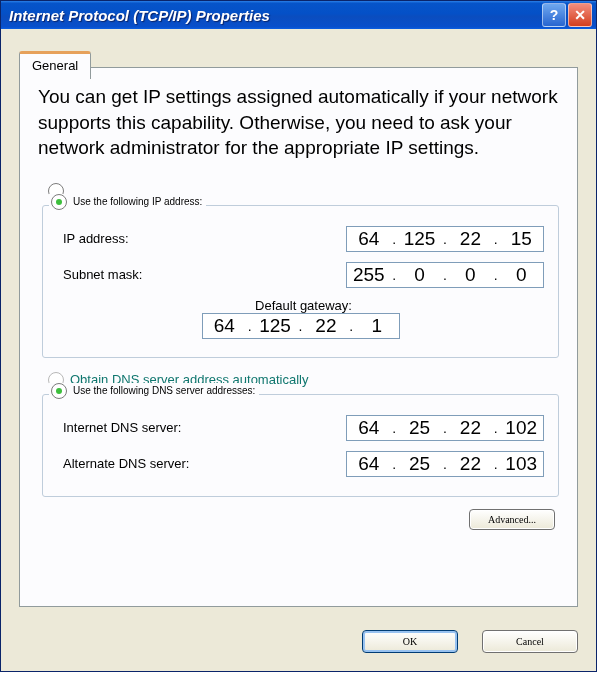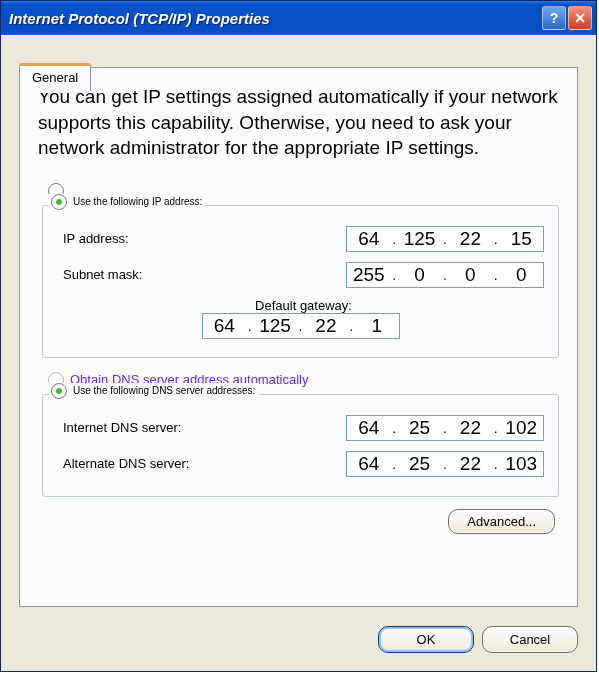--- a/index.html
+++ b/index.html
@@ -14,21 +14,21 @@
   }
   .window {
     border: 1px solid #0A246A;
     width: 597px;
     height: 672px;
     background: #ECE9D8;
     box-sizing: border-box;
     position: relative;
   }
   .titlebar {
-    height: 34px;
+    height: 28px;
     background: linear-gradient(to bottom, #2a80e8 0%, #0654c9 8%, #0450c7 45%, #0a4dbf 55%, #084fcb 92%, #0b5fe2 100%);
     display: flex;
     align-items: center;
     justify-content: space-between;
     padding: 0 4px 0 8px;
     color: #fff;
   }
   .titlebar-title {
     font-weight: bold;
     font-size: 15px;
@@ -62,21 +62,21 @@
     position: absolute;
     left: 14px; right: 14px; top: 28px; bottom: 60px;
     border: 1px solid #919B9C;
     background: #FCFCFE;
     padding: 16px 18px 16px 18px;
     box-sizing: border-box;
   }
   .tab-header {
     position: absolute;
     left: 14px;
-    top: 24px;
+    top: 12px;
     z-index: 2;
     display: flex;
   }
   .tab {
     background: #FCFCFE;
     border: 1px solid #919B9C;
     border-bottom: none;
     border-top: 3px solid #E6A15B;
     border-top-left-radius: 3px;
     border-top-right-radius: 3px;
@@ -113,21 +113,21 @@
     justify-content:center;
     flex-shrink: 0;
   }
   .radio-circle.selected::after{
     content:"";
     width:6px; height:6px;
     border-radius:50%;
     background:#3dbf3d;
   }
   .radio-circle.disabled{ border-color:#b8b8b8; }
-  .radio-label.disabled{ color:#6d28d9; }
+  .radio-label.disabled{ color:#0f766e; }
   .groupbox {
     border: 1px solid #BFCDDB;
     border-radius: 3px;
     margin: 6px 0 12px 4px;
     padding: 16px 14px 14px 14px;
     position: relative;
   }
   .groupbox-legend {
     position: absolute;
     top: -12px;
@@ -169,32 +169,32 @@
   }
   .ip-dot { user-select:none; }
   .advanced-wrap {
     text-align: right;
     margin-top: 6px;
     padding-right: 4px;
   }
   .xp-button {
     background: linear-gradient(to bottom, #fff, #ECE9D8);
     border: 1px solid #707070;
-    border-radius: 10px;
+    border-radius: 4px;
     padding: 4px 18px;
-    font-family: Liberation Sans, sans-serif;
-    font-size: 13px;
+    font-family: Liberation Serif, serif;
+    font-size: 10px;
     box-shadow: inset 0 0 0 1px #fff;
   }
   .dialog-buttons {
     position: absolute;
     right: 14px;
     bottom: 14px;
     display: flex;
-    gap: 8px;
+    gap: 24px;
   }
   .dialog-buttons .xp-button {
     width: 96px;
     padding: 5px 0;
   }
   .ok-btn {
     box-shadow: inset 0 0 0 2px #98C2F0, inset 0 0 0 1px #fff;
     border-color:#003C74;
   }
 </style>

